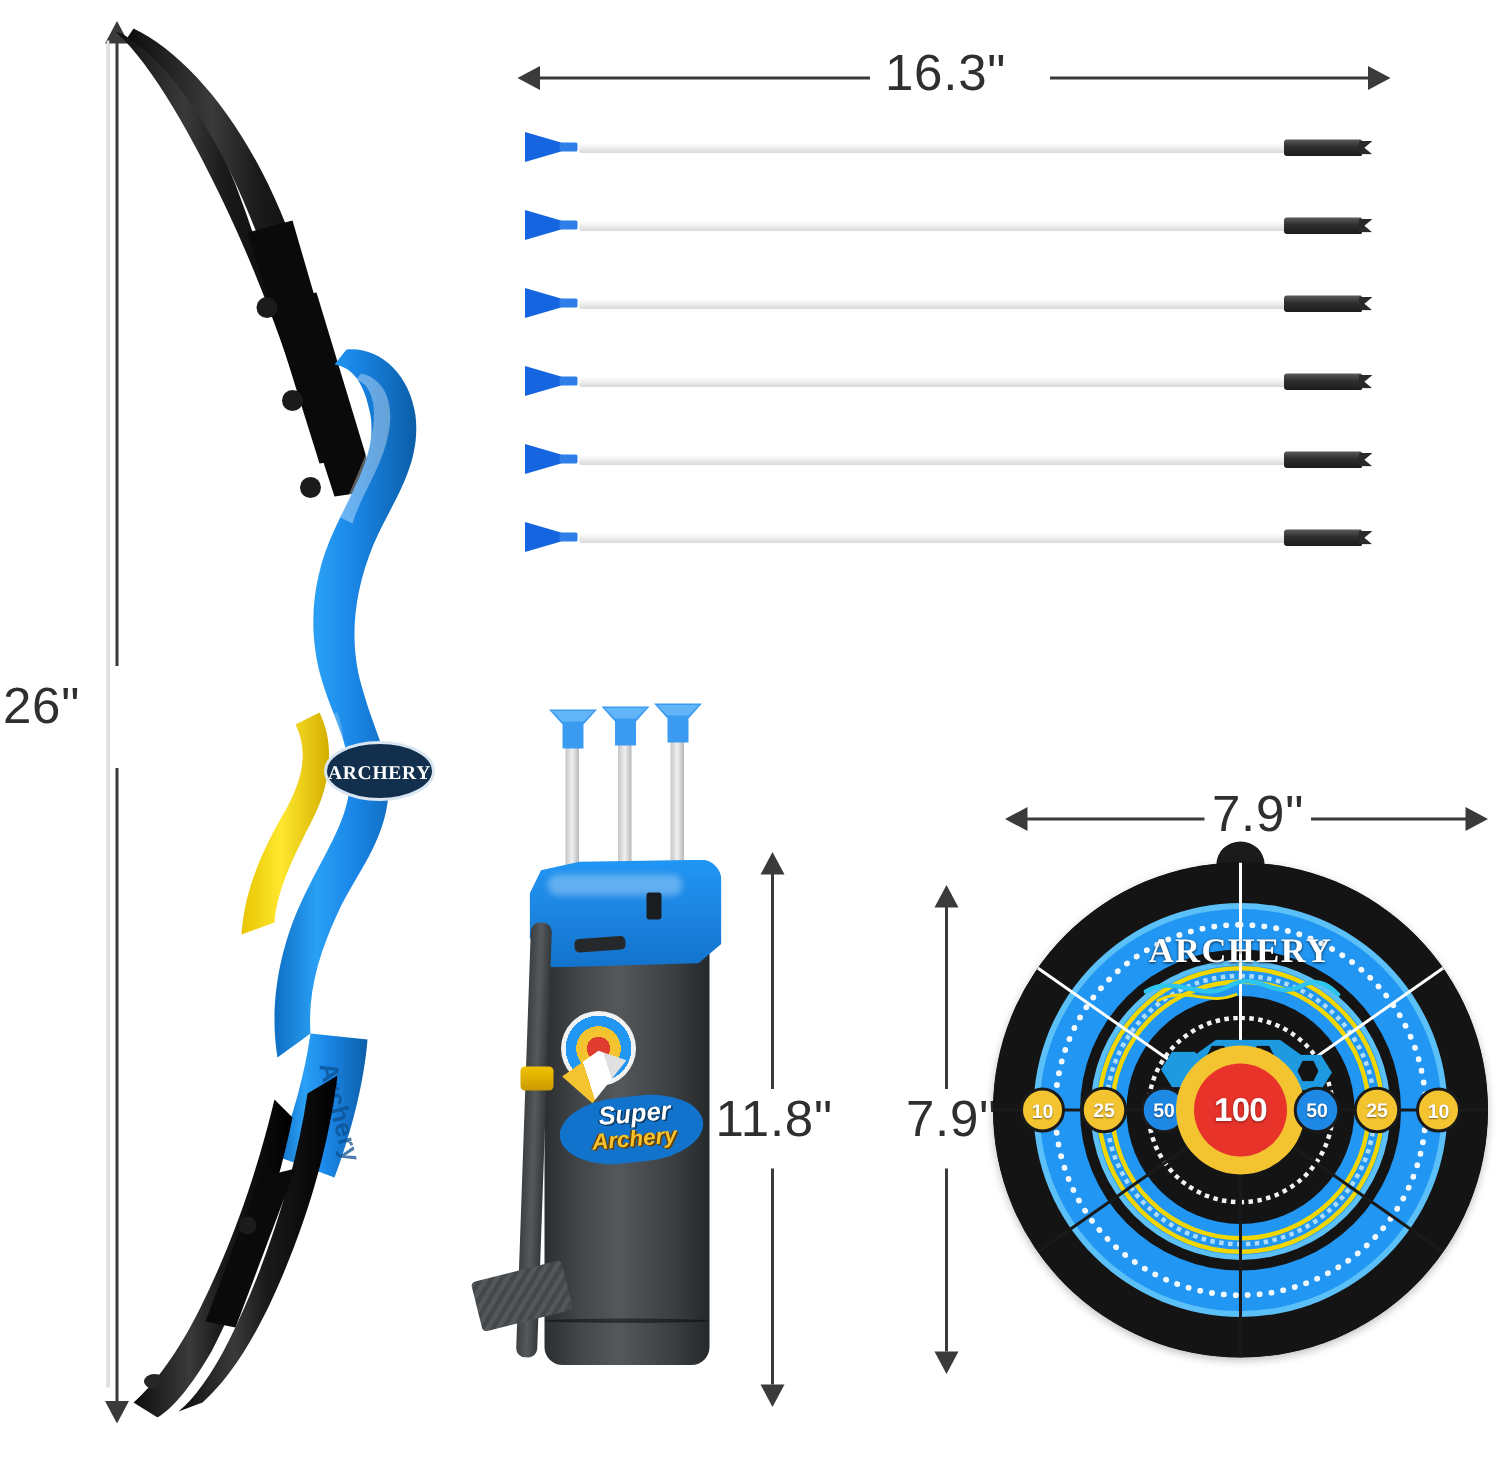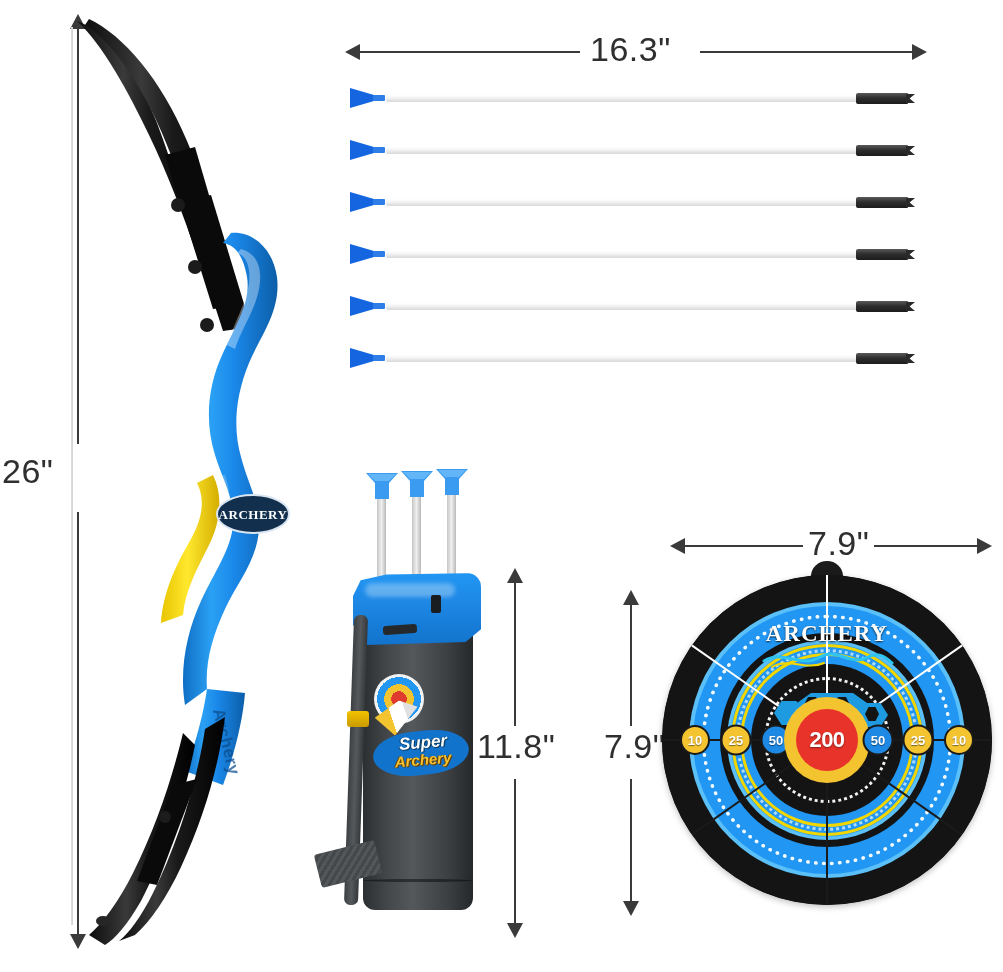--- a/index.html
+++ b/index.html
@@ -368,21 +368,21 @@
         <path d="M6,14 C26,2 44,22 62,10 C80,0 92,20 110,10 C122,4 130,12 134,16" stroke="#2ec4f0" stroke-width="3" fill="none" stroke-linecap="round"></path>
         <path d="M14,20 C32,10 48,24 66,16" stroke="#f2d600" stroke-width="2" fill="none" stroke-linecap="round"></path>
       </svg>
 
       <div class="score y" style="left:33px;top:165px;width:26px;height:26px;font-size:13px;">10</div>
       <div class="score y" style="left:74px;top:165px;width:27px;height:27px;font-size:13px;">25</div>
       <div class="score b" style="left:114px;top:165px;width:27px;height:27px;font-size:13px;">50</div>
 
       <div class="bull-out"></div>
       <div class="bull-in"></div>
-      <div class="bull-txt">200</div>
+      <div class="bull-txt">100</div>
 
       <div class="score b" style="left:216px;top:165px;width:27px;height:27px;font-size:13px;">50</div>
       <div class="score y" style="left:256px;top:165px;width:27px;height:27px;font-size:13px;">25</div>
       <div class="score y" style="left:297px;top:165px;width:26px;height:26px;font-size:13px;">10</div>
     </div>
   </div>
 
 </div>
 
 </body></html>

